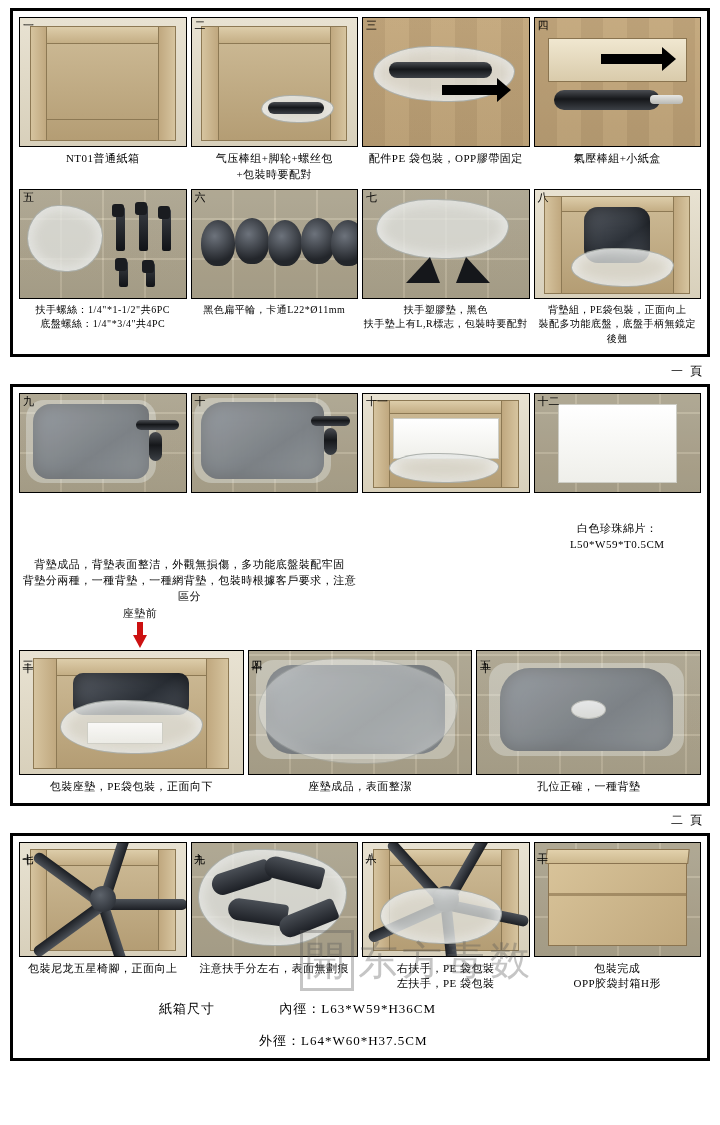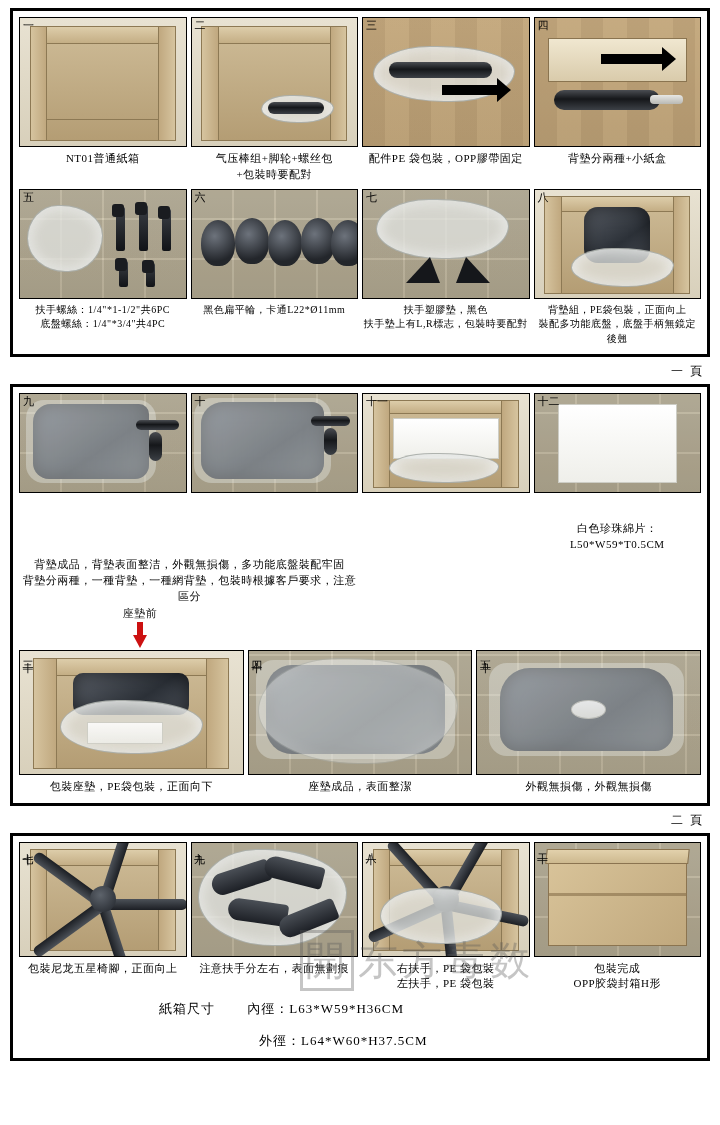--- a/index.html
+++ b/index.html
@@ -284,21 +284,21 @@
 
   .footer-spec {
     margin-top: 8px;
     font-family: "Liberation Serif", serif;
     font-size: 13px;
     letter-spacing: 1px;
     color: #000;
   }
   .footer-spec .row1 { padding-left: 140px; }
   .footer-spec .row2 { padding-left: 240px; margin-top: 14px; }
-  .footer-spec .lbl { margin-right: 28px; }
+  .footer-spec .lbl { margin-right: 60px; }
 
   
   .watermark {
     position: absolute;
     left: 300px; top: 930px;
     font-family: "Liberation Serif", serif;
     font-size: 40px;
     color: rgba(90,90,90,.35);
     letter-spacing: 4px;
     pointer-events: none;
@@ -373,21 +373,21 @@
         <div class="photo-box h130">
           <div class="scene">
             <div class="floor-wood"></div>
             <div class="board" style="left:8%;top:16%;width:84%;height:34%;background:linear-gradient(#f0e7d0,#d9cbab);"></div>
             <div class="arrow-right" style="left:40%;top:28%;width:38%;"></div>
             <div class="cylinder" style="left:12%;top:56%;width:64%;height:16%;border-radius:14px;"></div>
             <div class="rod" style="left:70%;top:60%;width:20%;height:7%;"></div>
           </div>
           <span class="num">四</span>
         </div>
-        <div class="caption">背墊分兩種+小紙盒</div>
+        <div class="caption">氣壓棒組+小紙盒</div>
       </div>
 
     </div>
 
     <div class="grid" style="margin-top:6px;">
 
       <div class="cell">
         <div class="photo-box h110">
           <div class="scene">
             <div class="floor-tile"></div>
@@ -574,21 +574,21 @@
 
       <div class="cell">
         <div class="photo-box h125">
           <div class="scene">
             <div class="floor-tile"></div>
             <div class="cushion wrapped" style="left:10%;top:14%;width:78%;height:68%;border-radius:30px 30px 18px 18px;"></div>
             <div class="foam" style="left:42%;top:40%;width:16%;height:16%;border-radius:50%;opacity:.8;"></div>
           </div>
           <span class="num vert">十五</span>
         </div>
-        <div class="caption">外觀無損傷，外觀無損傷</div>
+        <div class="caption">孔位正確，一種背墊</div>
       </div>
 
     </div>
   </div>
 
   <div class="page-label">二 頁</div>
 
   <div class="section">
     <div class="grid">
 

